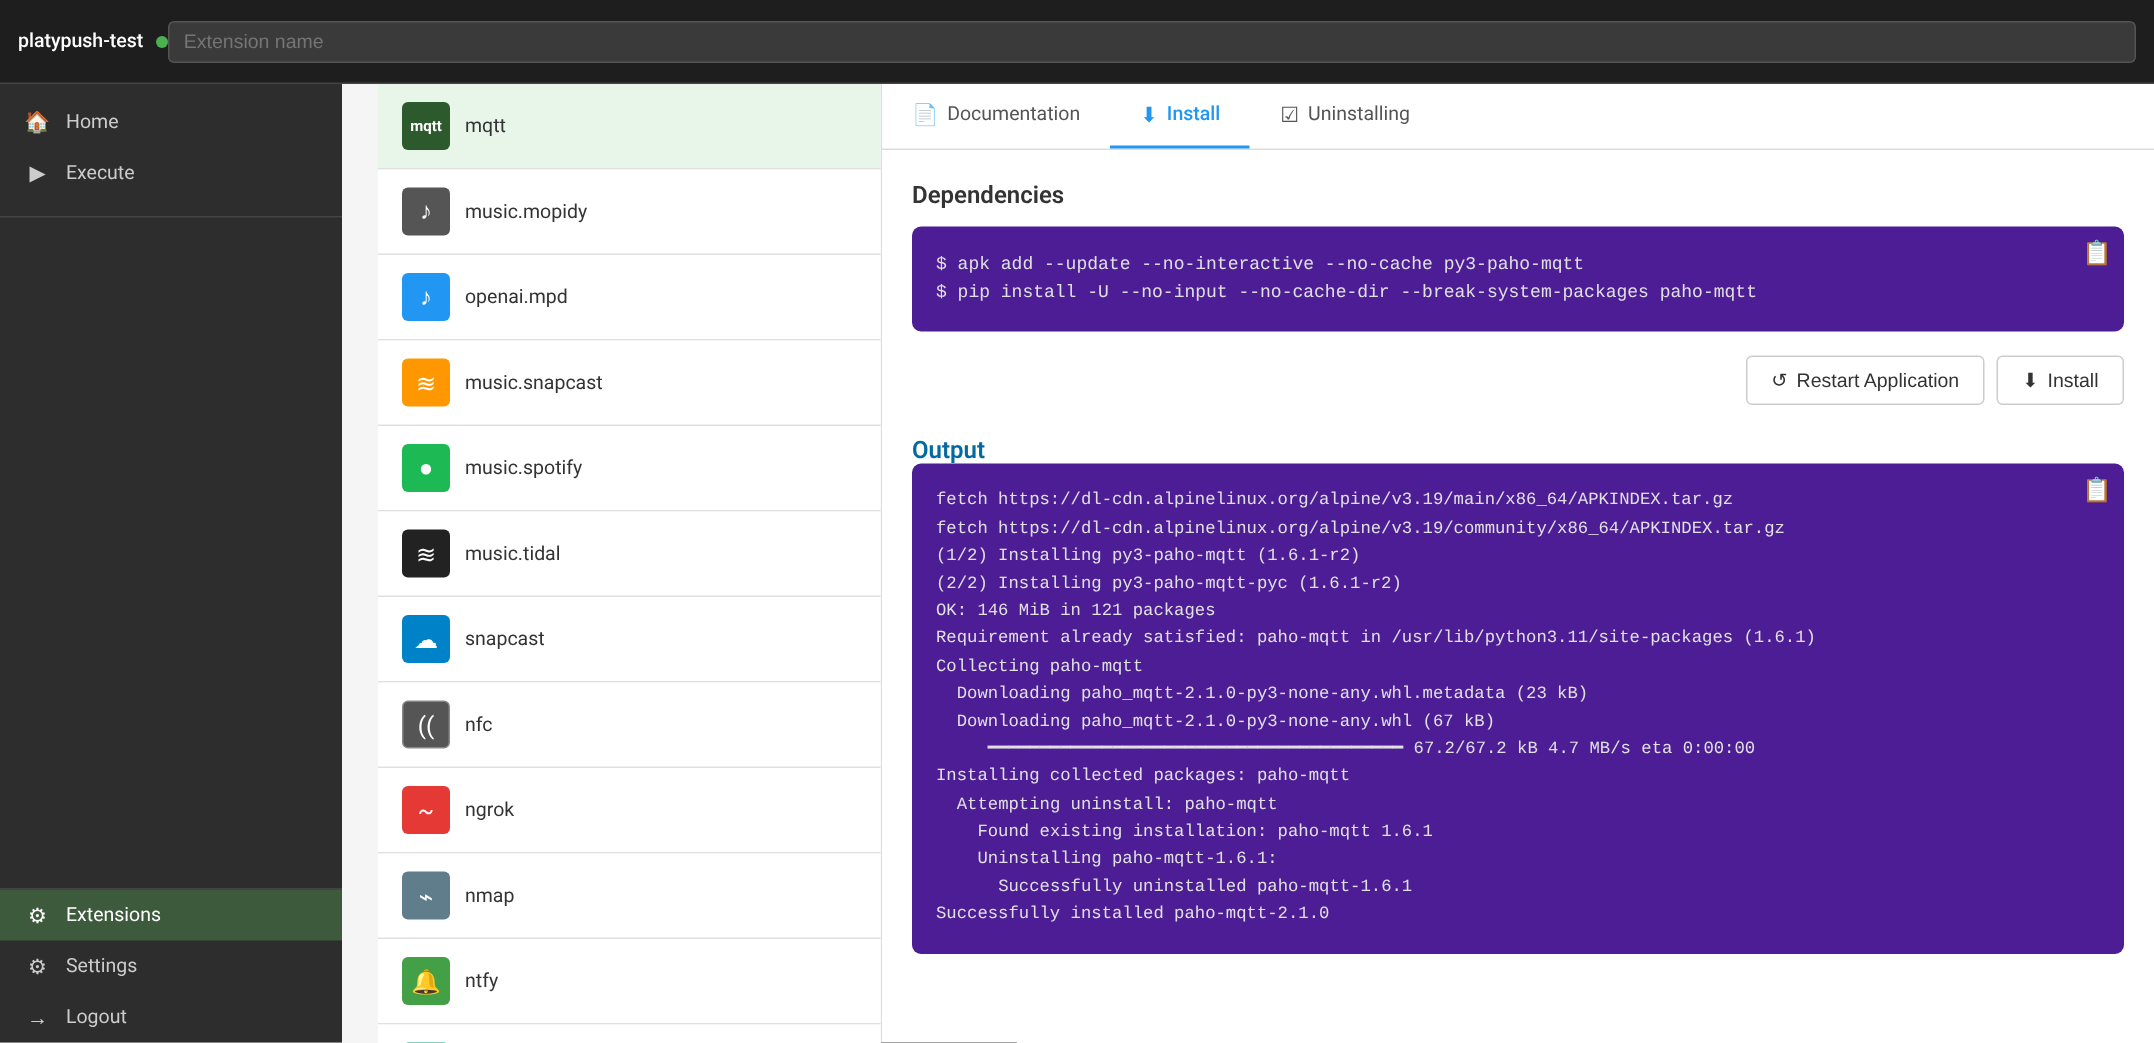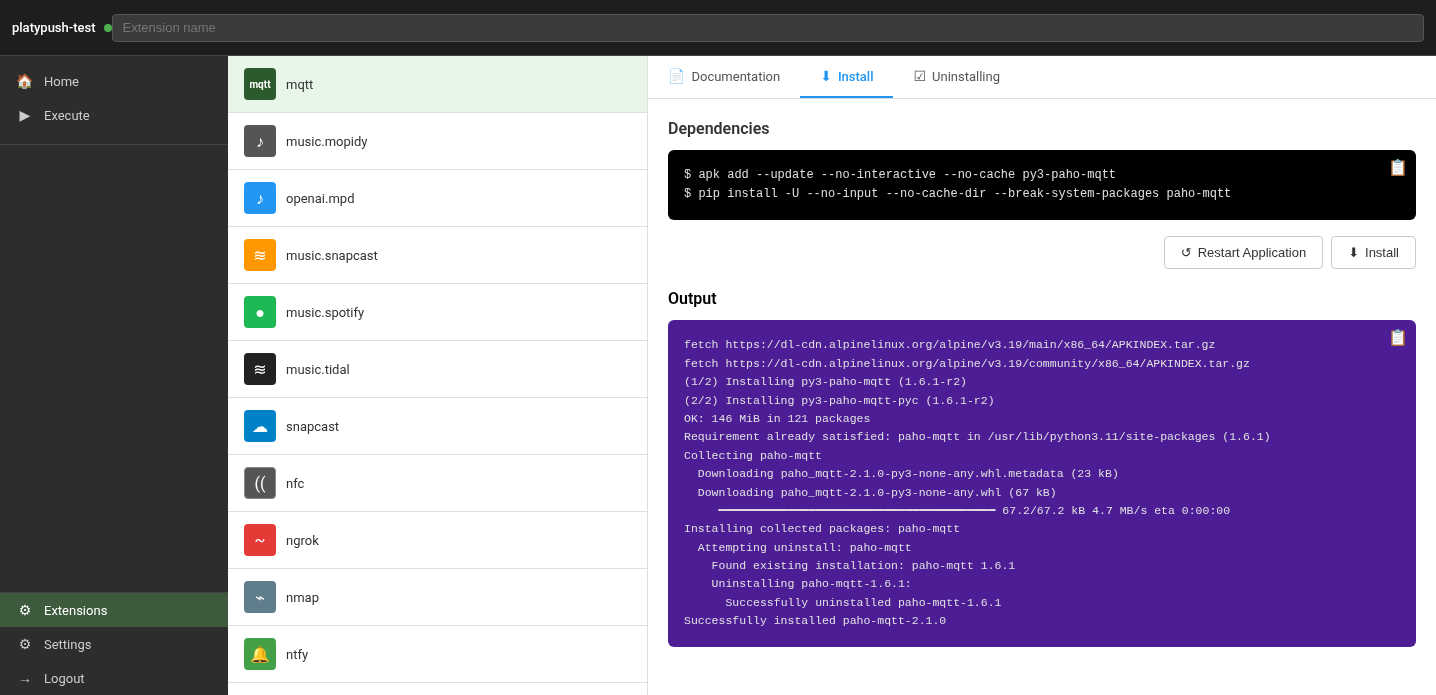--- a/index.html
+++ b/index.html
@@ -79,25 +79,26 @@
       font-size: 14px;
     }
     .sidebar-divider {
       height: 1px;
       background: #444;
       margin: 4px 0;
     }
 
     
     .ext-list {
-      width: 420px;
+      width: 360px;
       background: #f5f5f5;
       border-right: 1px solid #ddd;
       overflow-y: auto;
       flex-shrink: 0;
+      padding-left: 24px;
     }
     .ext-item {
       display: flex;
       align-items: center;
       gap: 10px;
       padding: 12px 16px;
       cursor: pointer;
       border-bottom: 1px solid #e0e0e0;
       background: #fff;
       font-size: 13px;
@@ -164,21 +165,21 @@
     }
     .section-title {
       font-size: 16px;
       font-weight: 600;
       color: #333;
       margin-bottom: 12px;
     }
 
     
     .code-block {
-      background: #000000;
+      background: #4c1d95;
       border-radius: 6px;
       padding: 16px;
       position: relative;
       margin-bottom: 16px;
       margin-top: 12px;
     }
     .code-block pre {
       color: #e0e0e0;
       font-family: 'Courier New', monospace;
       font-size: 12px;
@@ -220,22 +221,22 @@
     .btn-install {
       background: #fff;
       color: #333;
       border-color: #ccc;
     }
 
     
     .output-title {
       font-size: 16px;
       font-weight: 600;
-      color: #000000;
-      margin-bottom: 12px;
+      color: #0369a1;
+      margin-bottom: 0;
     }
     .output-block {
       background: #4c1d95;
       border-radius: 6px;
       padding: 16px;
       position: relative;
     }
     .output-block pre {
       color: #e0e0e0;
       font-family: 'Courier New', monospace;

